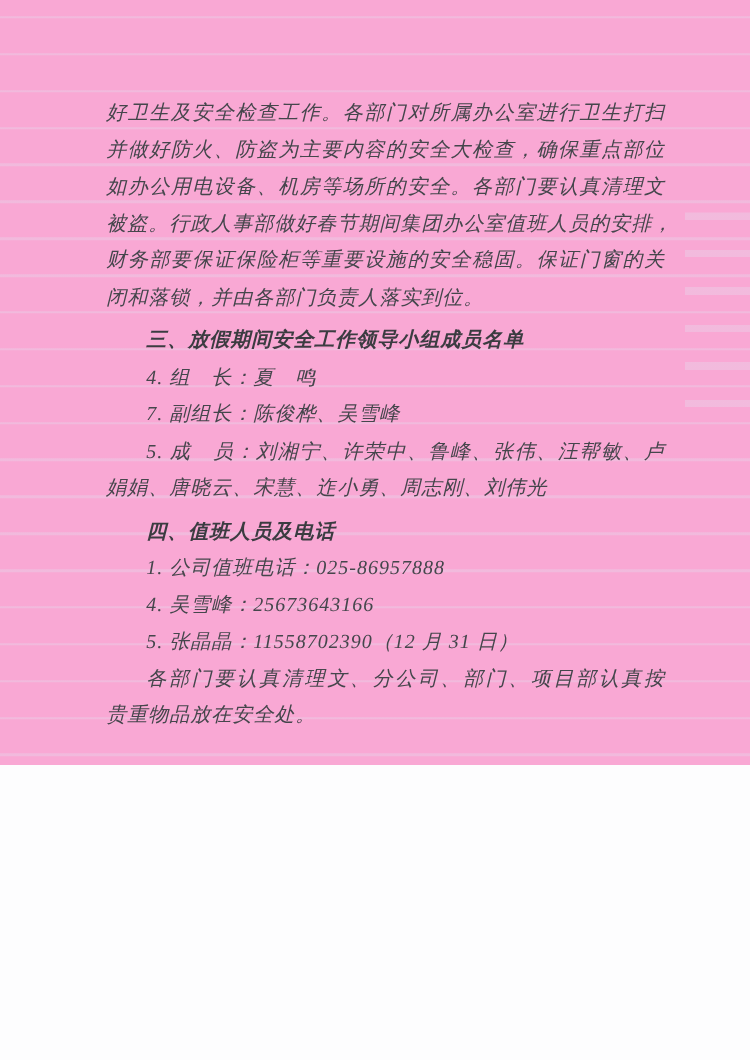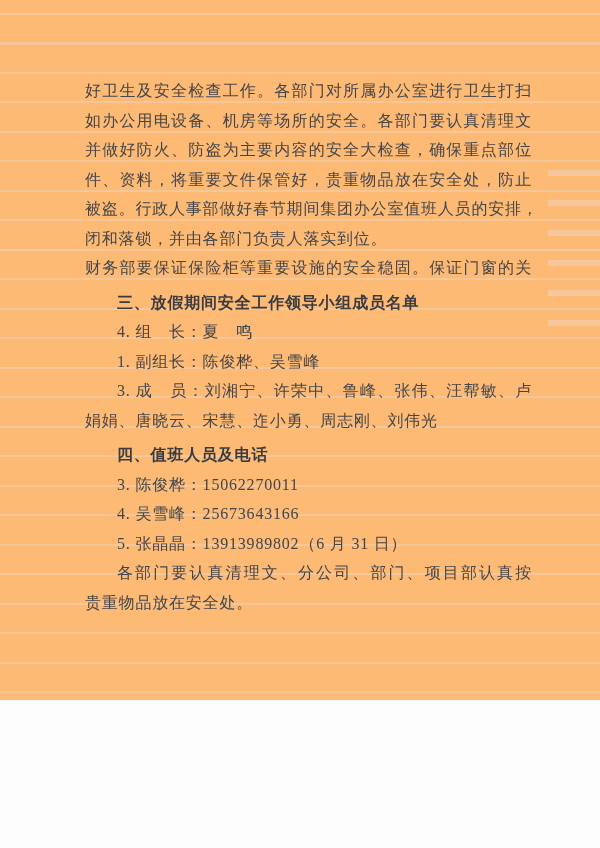--- a/index.html
+++ b/index.html
@@ -9,23 +9,24 @@
   body {
     width: 600px;
     height: 848px;
     background: #fdfdfe;
     font-family: "Liberation Serif", "DejaVu Serif", serif;
     overflow: hidden;
   }
   .page {
     position: relative;
     width: 600px;
-    height: 700px;
-    background: #fdba74;
+    height: 612px;
+    background: #f9a8d4;
     overflow: hidden;
+    font-style: italic;
   }
   
   .scanlines {
     position: absolute;
     left: 0; top: 0;
     width: 100%; height: 100%;
     background: repeating-linear-gradient(
       180deg,
       rgba(223, 227, 241, 0.30) 0px,
       rgba(223, 227, 241, 0.30) 2px,
@@ -116,43 +117,42 @@
   <div class="band band-b"></div>
   <div class="band band-c"></div>
   <div class="band band-d"></div>
   <div class="band band-e"></div>
   <div class="blotch-right"></div>
 
   <div class="content">
 
     <div>
         <div class="line just">好卫生及安全检查工作。各部门对所属办公室进行卫生打扫</div>
+        <div class="line just">并做好防火、防盗为主要内容的安全大检查，确保重点部位</div>
         <div class="line just">如办公用电设备、机房等场所的安全。各部门要认真清理文</div>
-        <div class="line just">并做好防火、防盗为主要内容的安全大检查，确保重点部位</div>
-        <div class="line just">件、资料，将重要文件保管好，贵重物品放在安全处，防止</div>
         <div class="line">被盗。行政人事部做好春节期间集团办公室值班人员的安排，</div>
+        <div class="line just">财务部要保证保险柜等重要设施的安全稳固。保证门窗的关</div>
         <div class="line">闭和落锁，并由各部门负责人落实到位。</div>
-        <div class="line just">财务部要保证保险柜等重要设施的安全稳固。保证门窗的关</div>
       </div>
 
     <div class="heading">三、放假期间安全工作领导小组成员名单</div>
 
     <div>
         <div class="line indent">4. 组　长：夏　鸣</div>
-        <div class="line indent">1. 副组长：陈俊桦、吴雪峰</div>
-        <div class="line indent just">3. 成　员：刘湘宁、许荣中、鲁峰、张伟、汪帮敏、卢</div>
+        <div class="line indent">7. 副组长：陈俊桦、吴雪峰</div>
+        <div class="line indent just">5. 成　员：刘湘宁、许荣中、鲁峰、张伟、汪帮敏、卢</div>
         <div class="line">娟娟、唐晓云、宋慧、迮小勇、周志刚、刘伟光</div>
       </div>
 
     <div class="heading">四、值班人员及电话</div>
 
     <div>
-        <div class="line indent">3. 陈俊桦：15062270011</div>
+        <div class="line indent">1. 公司值班电话：025-86957888</div>
         <div class="line indent">4. 吴雪峰：25673643166</div>
-        <div class="line indent">5. 张晶晶：13913989802（6 月 31 日）</div>
+        <div class="line indent">5. 张晶晶：11558702390（12 月 31 日）</div>
       </div>
 
     <div>
         <div class="line indent just">各部门要认真清理文、分公司、部门、项目部认真按</div>
         <div class="line">贵重物品放在安全处。</div>
       </div>
 
   </div>
 </div>
 

